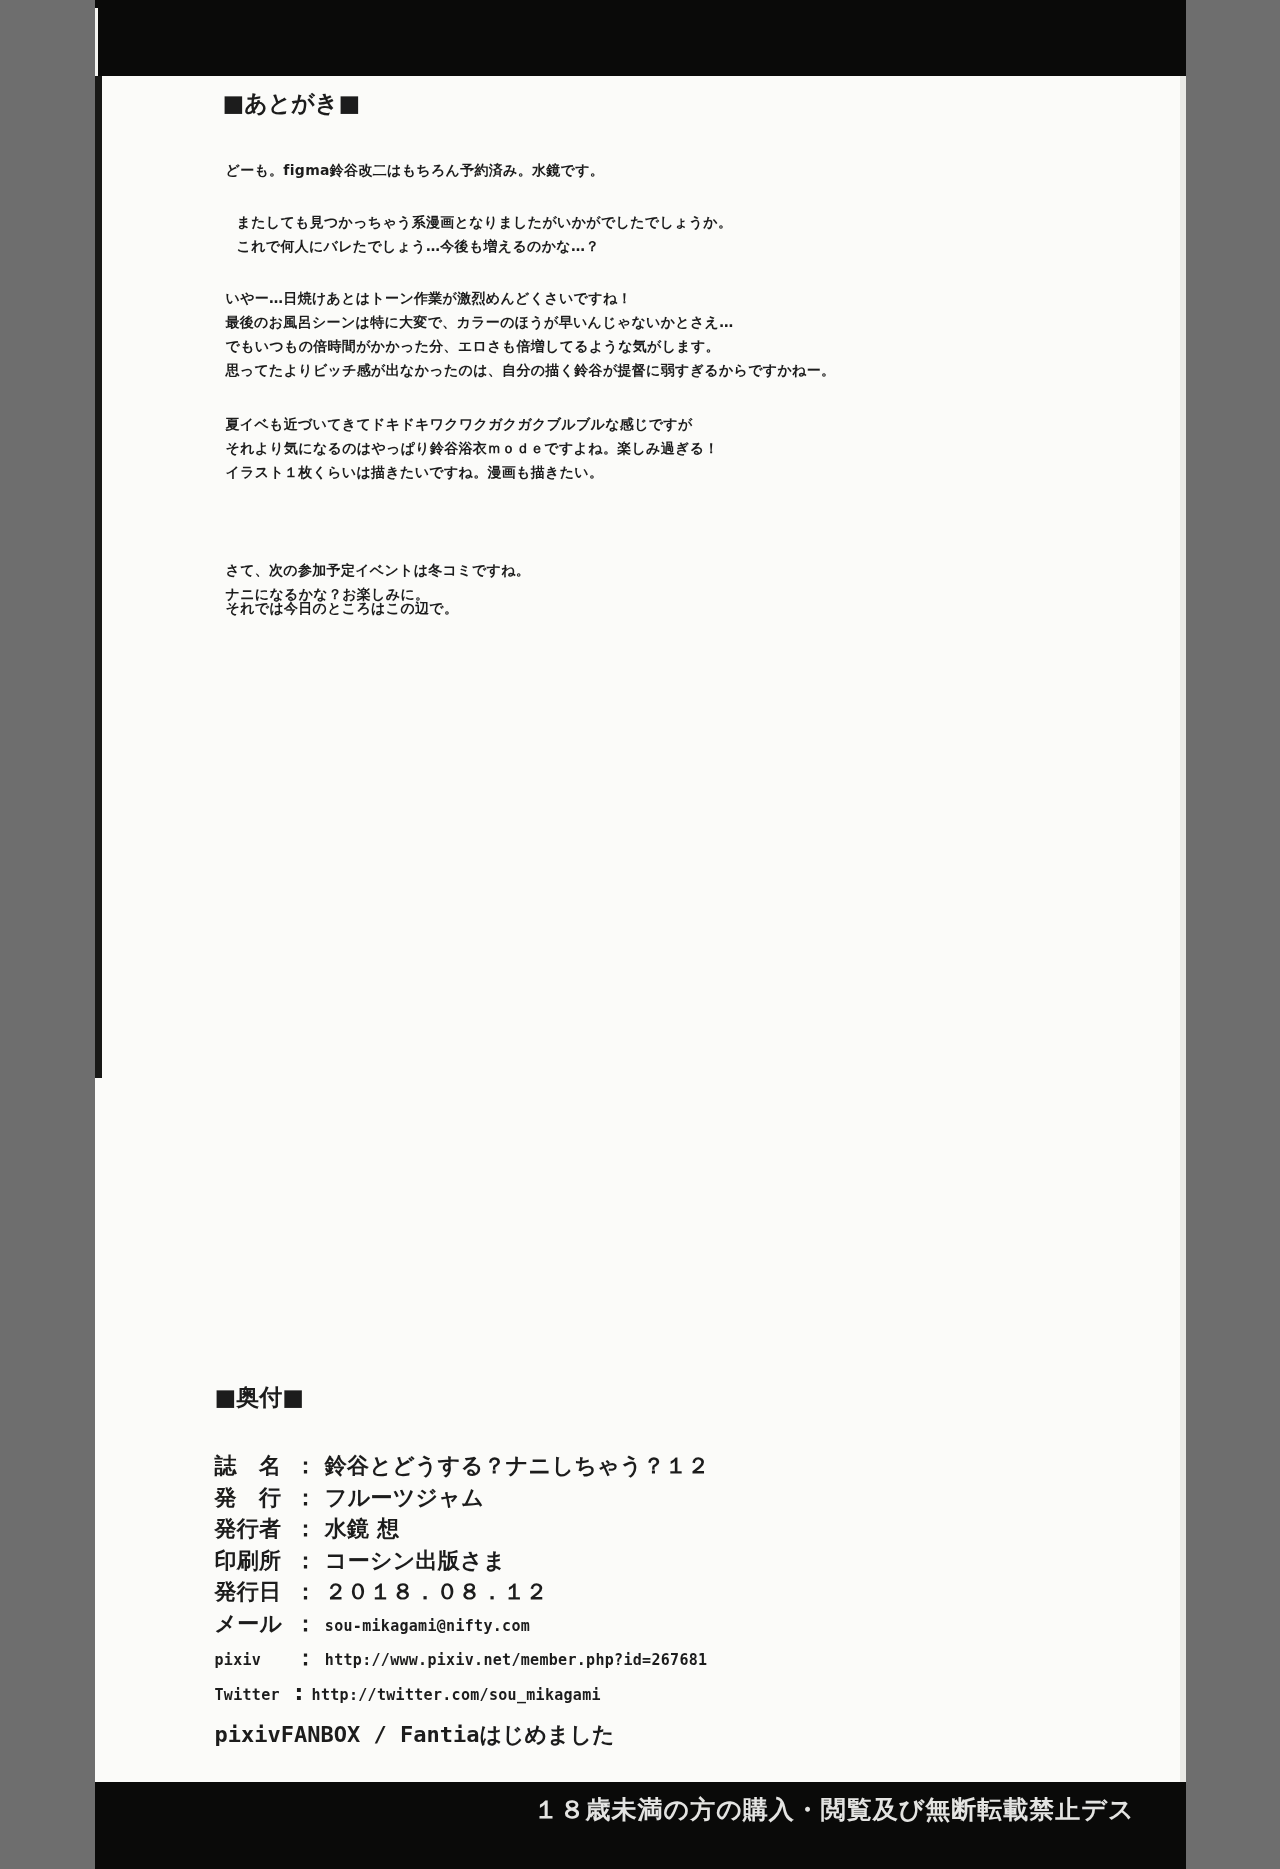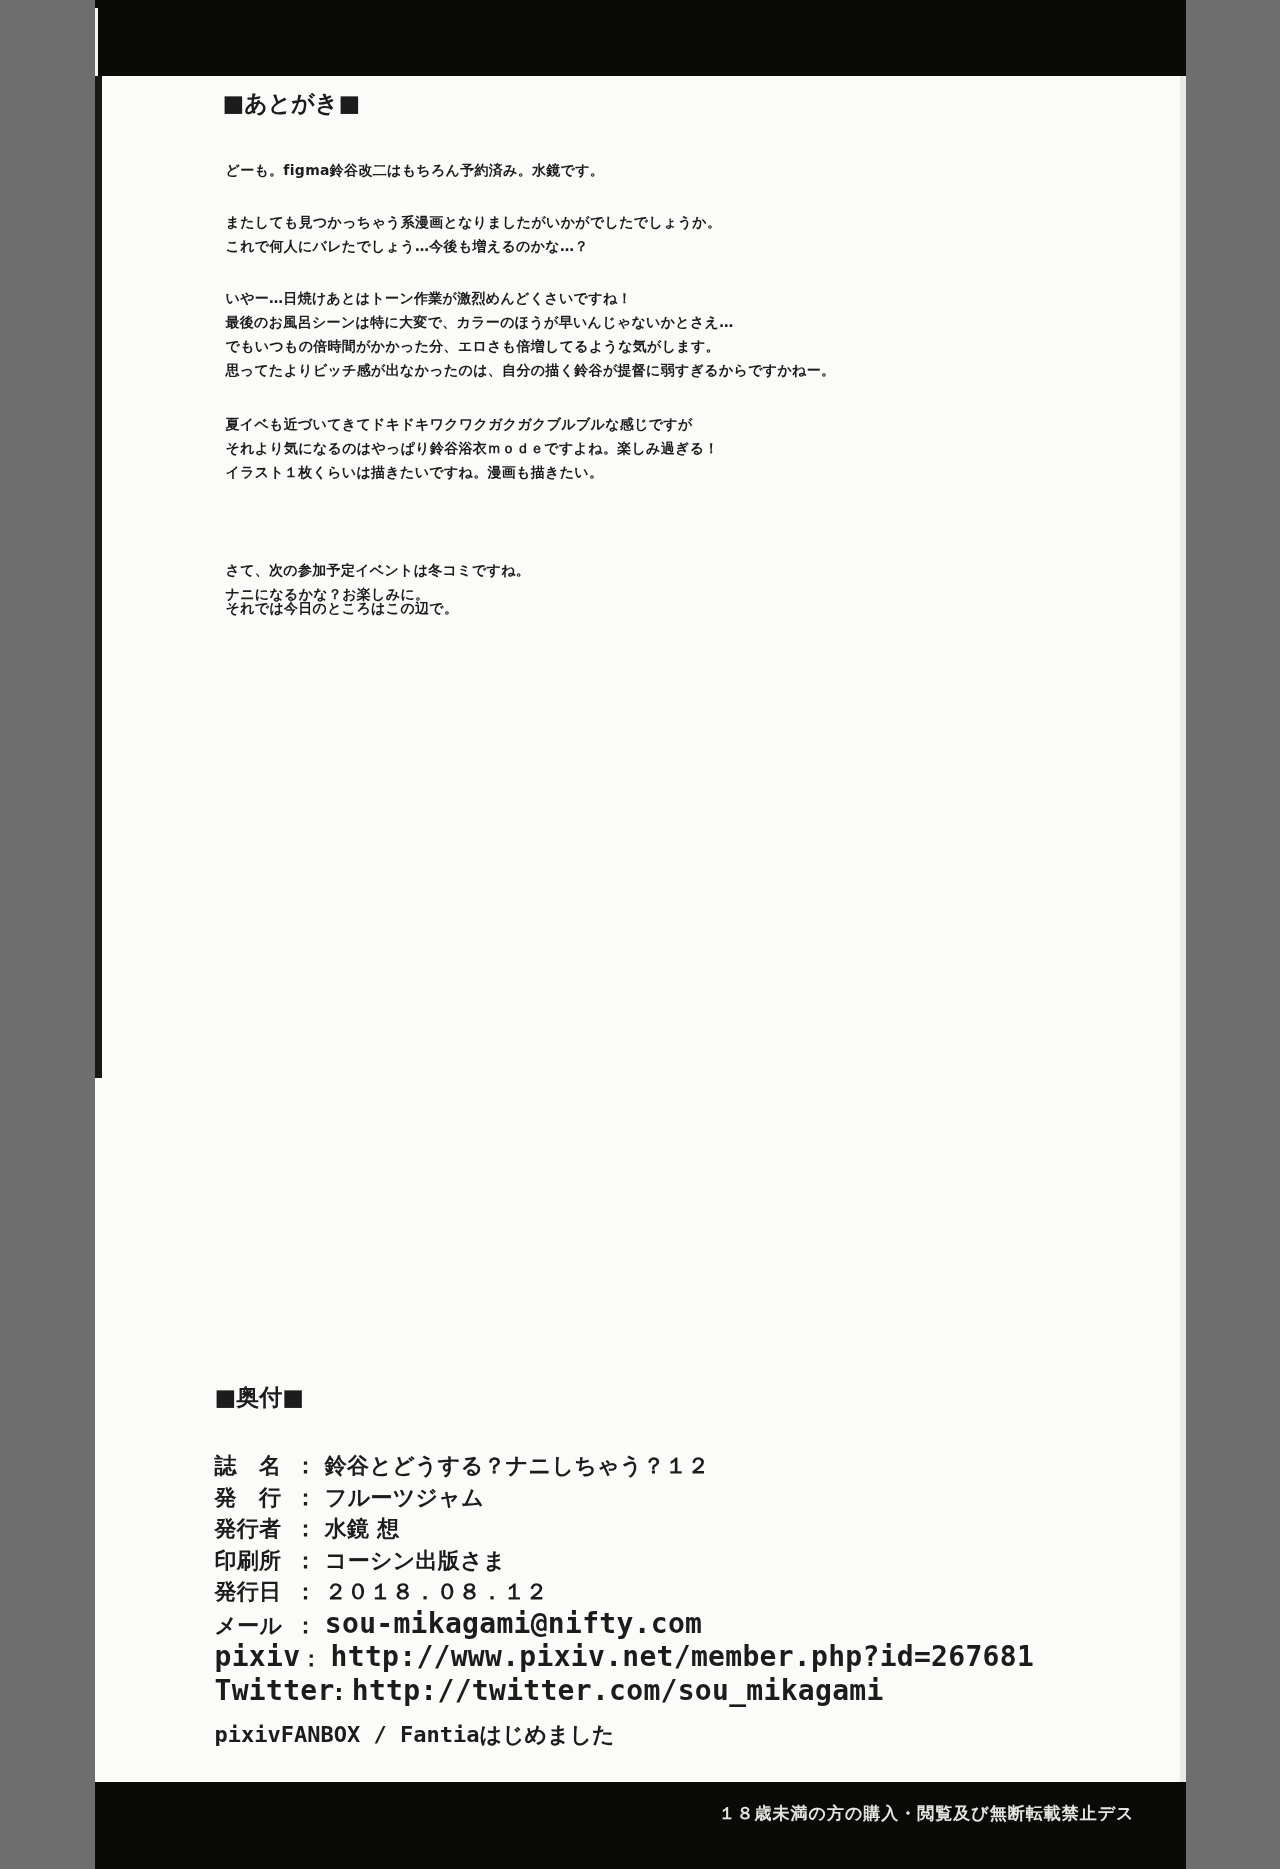--- a/index.html
+++ b/index.html
@@ -12,53 +12,53 @@
     font-family:"DejaVu Sans",sans-serif;
     color:#1c1c1c;
   }
   
   .topbar{position:absolute;left:0;top:0;width:1280px;height:76px;background:#0a0a09;}
   .topbar-sliver{position:absolute;left:0;top:8px;width:3px;height:68px;background:#f4f4f1;}
   .left-edge{position:absolute;left:0;top:76px;width:7px;height:1002px;background:#181816;}
   .right-edge{position:absolute;right:0;top:76px;width:6px;height:1706px;background:#e9e9e5;}
   .bottombar{position:absolute;left:0;top:1782px;width:1280px;height:87px;background:#0a0a09;}
   .footer-notice{
-    position:absolute;top:20px;right:240px;
-    font-size:17px;font-weight:700;letter-spacing:1px;
+    position:absolute;top:11px;right:240px;
+    font-size:25px;font-weight:700;letter-spacing:1px;
     color:#e4e4e2;white-space:nowrap;
   }
   
   .heading{
     position:absolute;left:128px;
     font-size:23px;font-weight:700;white-space:nowrap;
   }
   #aft-heading{top:88px;}
   .para{
     position:absolute;left:131px;
     font-size:14px;font-weight:700;line-height:24px;
     white-space:nowrap;letter-spacing:0.3px;
   }
   .p1{top:158px;}
-  .p2{top:210px;}
+  .p2{top:210px;margin-left:11px;}
   .p3{top:286px;}
   .p4{top:412px;}
   .p5{top:518px;margin-top:40px;}
   .p6{top:596px;}
   
   #colo-heading{top:1382px;left:120px;}
   .colo-rows{
     position:absolute;left:120px;top:1450px;
     font-size:22px;font-weight:700;line-height:31.5px;
     white-space:nowrap;letter-spacing:0.3px;
   }
   .row .lbl{display:inline-block;min-width:80px;}
   .row .sep{display:inline-block;padding-right:8px;}
   .mono, .latin .lbl, .latin .val{
     font-family:"DejaVu Sans Mono","DejaVu Sans",monospace;
-    font-weight:700;font-size:28px;
+    font-weight:700;font-size:15px;
   }
   .colo-note{
     position:absolute;left:120px;top:1720px;
     font-size:22px;font-weight:700;white-space:nowrap;
     font-family:"DejaVu Sans Mono","DejaVu Sans",monospace;
   }
 </style>
 </head>
 <body>
 

